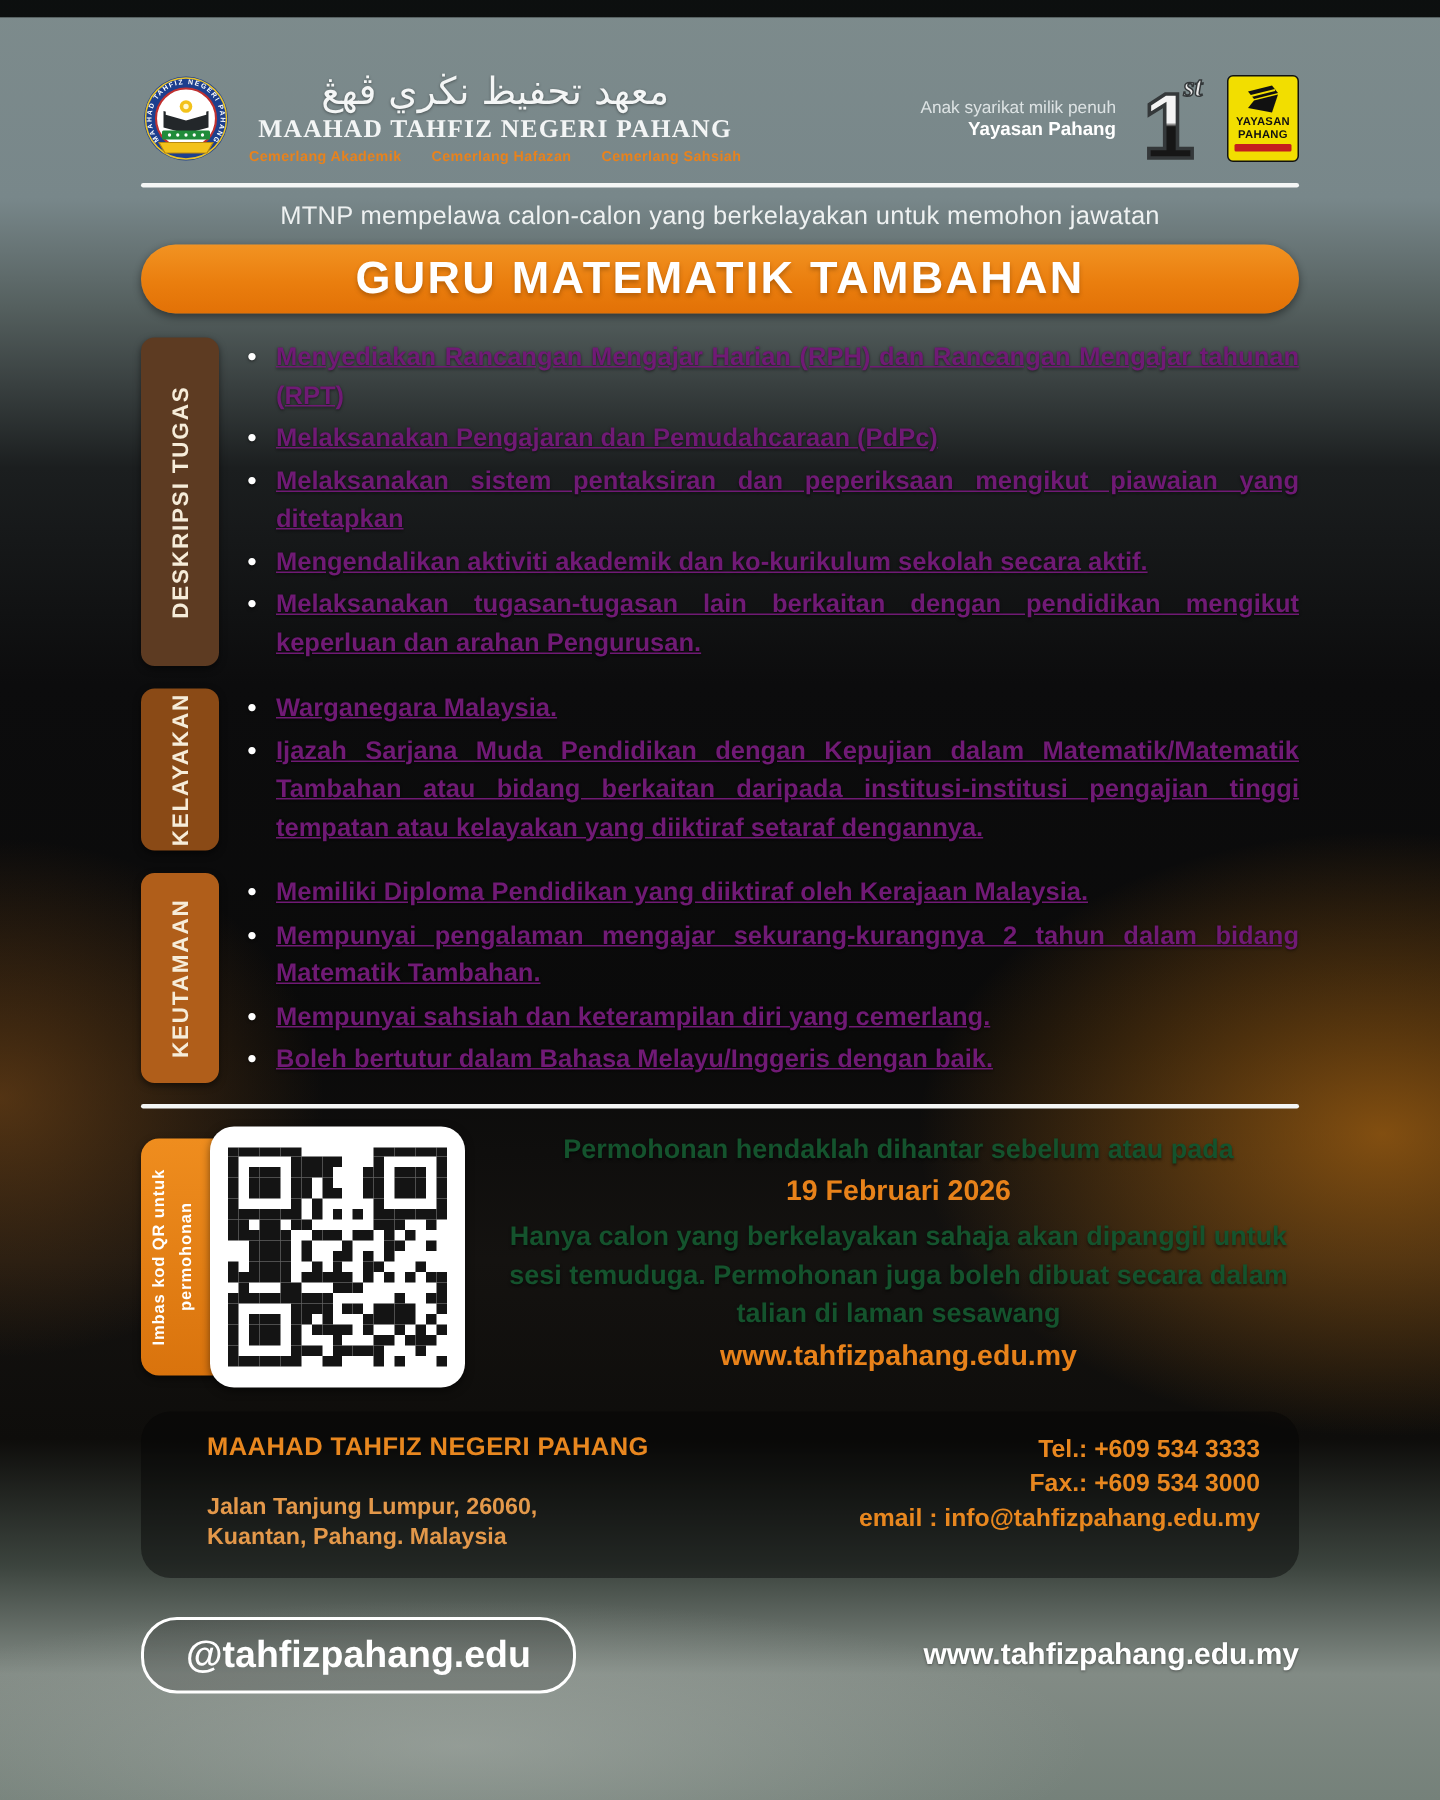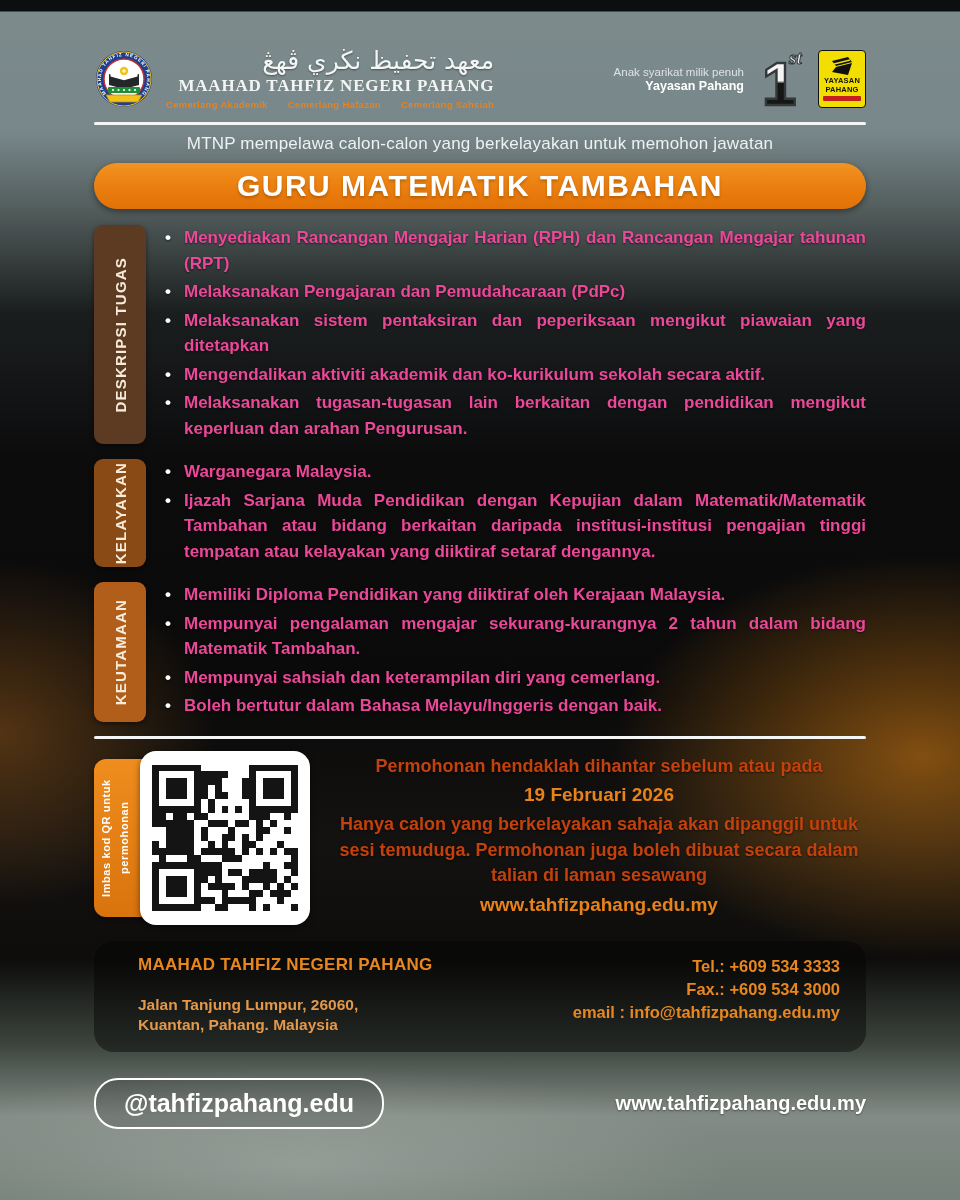--- a/index.html
+++ b/index.html
@@ -12,21 +12,21 @@
       radial-gradient(ellipse 300px 240px at 0% 61%, rgba(160,95,28,.48), rgba(160,95,28,0) 72%),
       radial-gradient(ellipse 560px 130px at 32% 97%, rgba(185,190,185,.40), rgba(185,190,185,0) 75%),
       linear-gradient(180deg,#7d8b8c 0%,#78878a 11%,#55605f 17%,#1b1e1f 26%,#0c0c0d 38%,#0a0a0a 58%,#141210 70%,#0e0d0b 80%,#3c443e 87%,#828b85 93%,#75817a 100%);
   }
   .page{width:772px;margin:0 auto;padding-top:42px;}
 
   
   .hdr{display:flex;justify-content:space-between;align-items:center;height:74px;}
   .hdr-left{display:flex;align-items:center;gap:12px;}
   .emblem{width:60px;height:60px;flex:0 0 auto;}
-  .hdr-titles{display:flex;flex-direction:column;align-items:flex-end;}
+  .hdr-titles{display:flex;flex-direction:column;align-items:center;}
   .arabic{font-family:"DejaVu Sans",sans-serif;font-size:25px;color:#f4f6f6;line-height:1.05;text-shadow:0 1px 2px rgba(0,0,0,.4);}
   .orgname{font-family:"Liberation Serif",serif;font-weight:700;font-size:17px;color:#f3f5f5;letter-spacing:.8px;margin-top:1px;}
   .taglines{display:flex;gap:20px;margin-top:3px;}
   .taglines span{font-size:9.5px;font-weight:700;color:#e8821c;letter-spacing:.3px;}
   .hdr-right{display:flex;align-items:center;gap:8px;}
   .affil{display:flex;flex-direction:column;align-items:flex-end;margin-right:4px;}
   .affil .a1{font-size:11.5px;color:#dde3e4;}
   .affil .a2{font-size:12.5px;font-weight:700;color:#ffffff;margin-top:1px;}
   .first-badge{width:54px;height:64px;flex:0 0 auto;}
   .yp-badge{width:48px;height:58px;background:#f2de00;border-radius:4px;border:1px solid #111;
@@ -49,41 +49,41 @@
   .sections{margin-top:16px;display:flex;flex-direction:column;gap:15px;}
   .sec{display:flex;gap:14px;align-items:stretch;}
   .sec-tab{flex:0 0 52px;border-radius:9px;display:flex;align-items:center;justify-content:center;
     box-shadow:0 2px 5px rgba(0,0,0,.5);}
   .sec-tab span{writing-mode:vertical-rl;transform:rotate(180deg);color:#f6ecd9;font-weight:700;
     font-size:15px;letter-spacing:1.2px;white-space:nowrap;}
   .tab-deskripsi{background:linear-gradient(180deg,#68432a,#533categorical;);background:#5d3b22;}
   .tab-kelayakan{background:#8a4a16;}
   .tab-keutamaan{background:#b05e1a;}
   .sec-list{list-style:none;margin:0;padding:0;flex:1;}
-  .sec-list li{position:relative;padding-left:24px;color:#ec4899;font-size:17px;font-weight:600;
-    line-height:1.5;text-align:justify;margin-bottom:3px;text-shadow:0 1px 2px rgba(0,0,0,.55);}
+  .sec-list li{position:relative;padding-left:24px;color:#701a75;font-size:17px;font-weight:600;
+    line-height:1.5;text-align:justify;margin-bottom:3px;text-shadow:0 1px 2px rgba(0,0,0,.55);text-decoration:underline;}
   .sec-list li::before{content:"•";position:absolute;left:5px;top:0;color:#ffffff;font-size:17px;}
 
   
   .rule2{height:3px;background:#f4f6f5;border-radius:2px;margin-top:14px;}
   .apply{display:flex;align-items:center;gap:22px;margin-top:12px;}
   .qr-assembly{position:relative;width:216px;height:174px;flex:0 0 auto;}
   .qr-tab{position:absolute;left:0;top:8px;width:110px;height:158px;border-radius:12px;
     background:linear-gradient(180deg,#ef8d1e,#d9730d);box-shadow:0 2px 5px rgba(0,0,0,.5);}
   .qr-tab-label{position:absolute;left:3px;top:0;width:38px;height:158px;
     writing-mode:vertical-rl;transform:rotate(180deg);
     color:#ffffff;font-weight:700;font-size:11px;letter-spacing:.6px;line-height:1.6;
     display:flex;align-items:center;justify-content:center;text-align:center;}
   .qr-box{position:absolute;left:46px;top:0;width:170px;height:174px;background:#ffffff;
     border-radius:16px;display:flex;align-items:center;justify-content:center;box-shadow:0 2px 6px rgba(0,0,0,.5);}
   .qr-grid{display:grid;grid-template-columns:repeat(21,1fr);grid-auto-rows:1fr;width:146px;height:146px;}
   .qr-grid div{background:transparent;}
   .qr-grid div.f{background:#141414;}
   .apply-text{flex:1;text-align:center;}
-  .apply-text .w{color:#c2410c;font-size:18px;font-weight:700;line-height:1.42;text-shadow:0 1px 2px rgba(0,0,0,.55);}
+  .apply-text .w{color:#14532d;font-size:18px;font-weight:700;line-height:1.42;text-shadow:0 1px 2px rgba(0,0,0,.55);}
   .apply-text .o{color:#e8821a;font-size:19px;font-weight:700;line-height:1.4;margin:3px 0;}
 
   
   .footer{margin-top:16px;background:rgba(5,5,5,.45);border-radius:20px;padding:14px 26px 16px 44px;
     display:flex;justify-content:space-between;align-items:flex-start;}
   .f-left .f-org{color:#e8871f;font-size:17px;font-weight:700;letter-spacing:.3px;}
   .f-left .f-addr{color:#e3984a;font-size:15.5px;font-weight:600;line-height:1.35;margin-top:20px;}
   .f-right{text-align:right;color:#e8871f;font-size:16.5px;font-weight:700;line-height:1.4;}
 
   .bottombar{margin-top:26px;display:flex;justify-content:space-between;align-items:center;}

